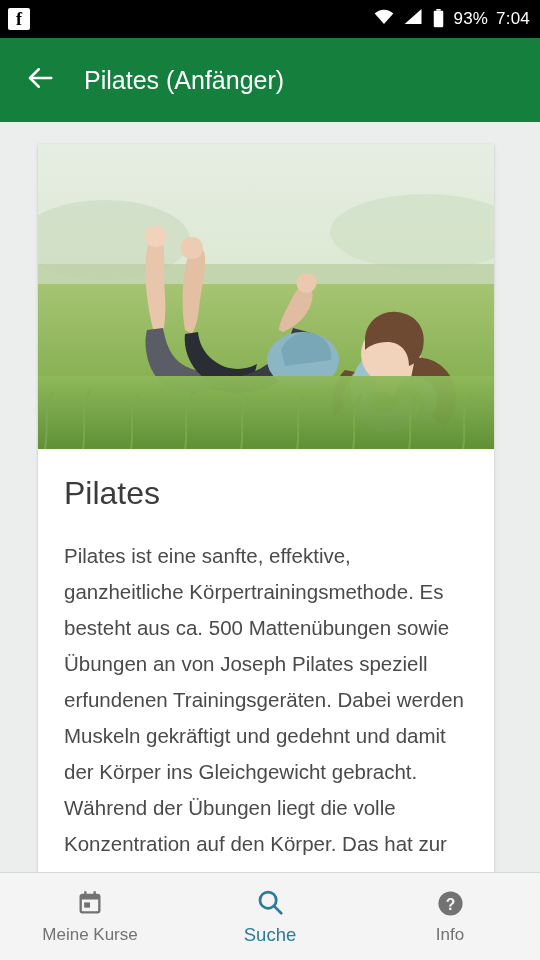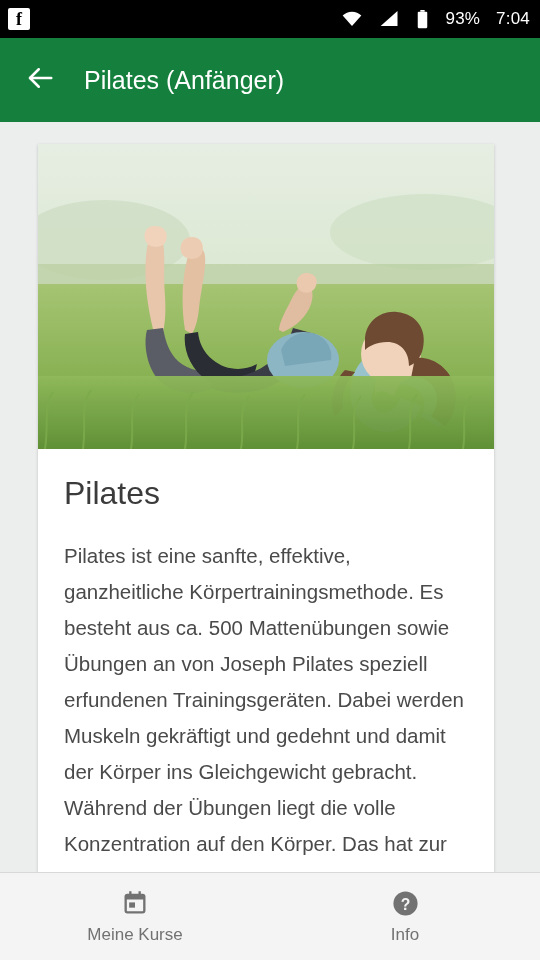--- a/index.html
+++ b/index.html
@@ -36,21 +36,21 @@
     background: #fff;
     color: #000;
     border-radius: 2px;
     font-weight: bold;
     font-family: "Liberation Serif", serif;
     font-size: 18px;
     line-height: 22px;
     text-align: center;
   }
   .status-spacer { flex: 1 1 auto; }
-  .status-right { display: flex; align-items: center; gap: 16px; }
+  .status-right { display: flex; gap: 8px; }
   .ic-wifi { width: 22px; height: 16px; position: relative; }
   .ic-wifi svg, .ic-signal svg, .ic-batt svg { display: block; }
   .status-text { font-size: 17px; letter-spacing: 0.2px; }
 
   
   .app-bar {
     height: 84px;
     background: #15803d;
     display: flex;
     align-items: center;
@@ -250,20 +250,29 @@
     <div class="nav-item">
       <span class="nav-icon">
         <svg viewBox="0 0 24 24" width="28" height="28" fill="currentColor">
           <path d="M7 2v2H5.5A2.5 2.5 0 0 0 3 6.5v12A2.5 2.5 0 0 0 5.5 21h13a2.5 2.5 0 0 0 2.5-2.5v-12A2.5 2.5 0 0 0 18.5 4H17V2h-2v2H9V2H7zm-2 7h14v9.5a.5.5 0 0 1-.5.5h-13a.5.5 0 0 1-.5-.5V9z"></path>
           <rect x="7" y="11.5" width="5" height="4.5"></rect>
         </svg>
       </span>
       <span class="nav-label">Meine Kurse</span>
     </div>
 
+    <div class="nav-item active">
+      <span class="nav-icon">
+        <svg viewBox="0 0 24 24" width="30" height="30" fill="none" stroke="currentColor" stroke-width="2.2" stroke-linecap="round">
+          <circle cx="10.5" cy="10.5" r="6.5"></circle>
+          <line x1="15.5" y1="15.5" x2="21" y2="21"></line>
+        </svg>
+      </span>
+      <span class="nav-label">Suche</span>
+    </div>
 
 
     <div class="nav-item">
       <span class="nav-icon">
         <svg viewBox="0 0 24 24" width="29" height="29" fill="currentColor">
           <circle cx="12" cy="12" r="10"></circle>
           <text x="12" y="17" font-family="Liberation Sans, sans-serif" font-size="13" font-weight="bold" text-anchor="middle" fill="#f4f4f4">?</text>
         </svg>
       </span>
       <span class="nav-label">Info</span>

